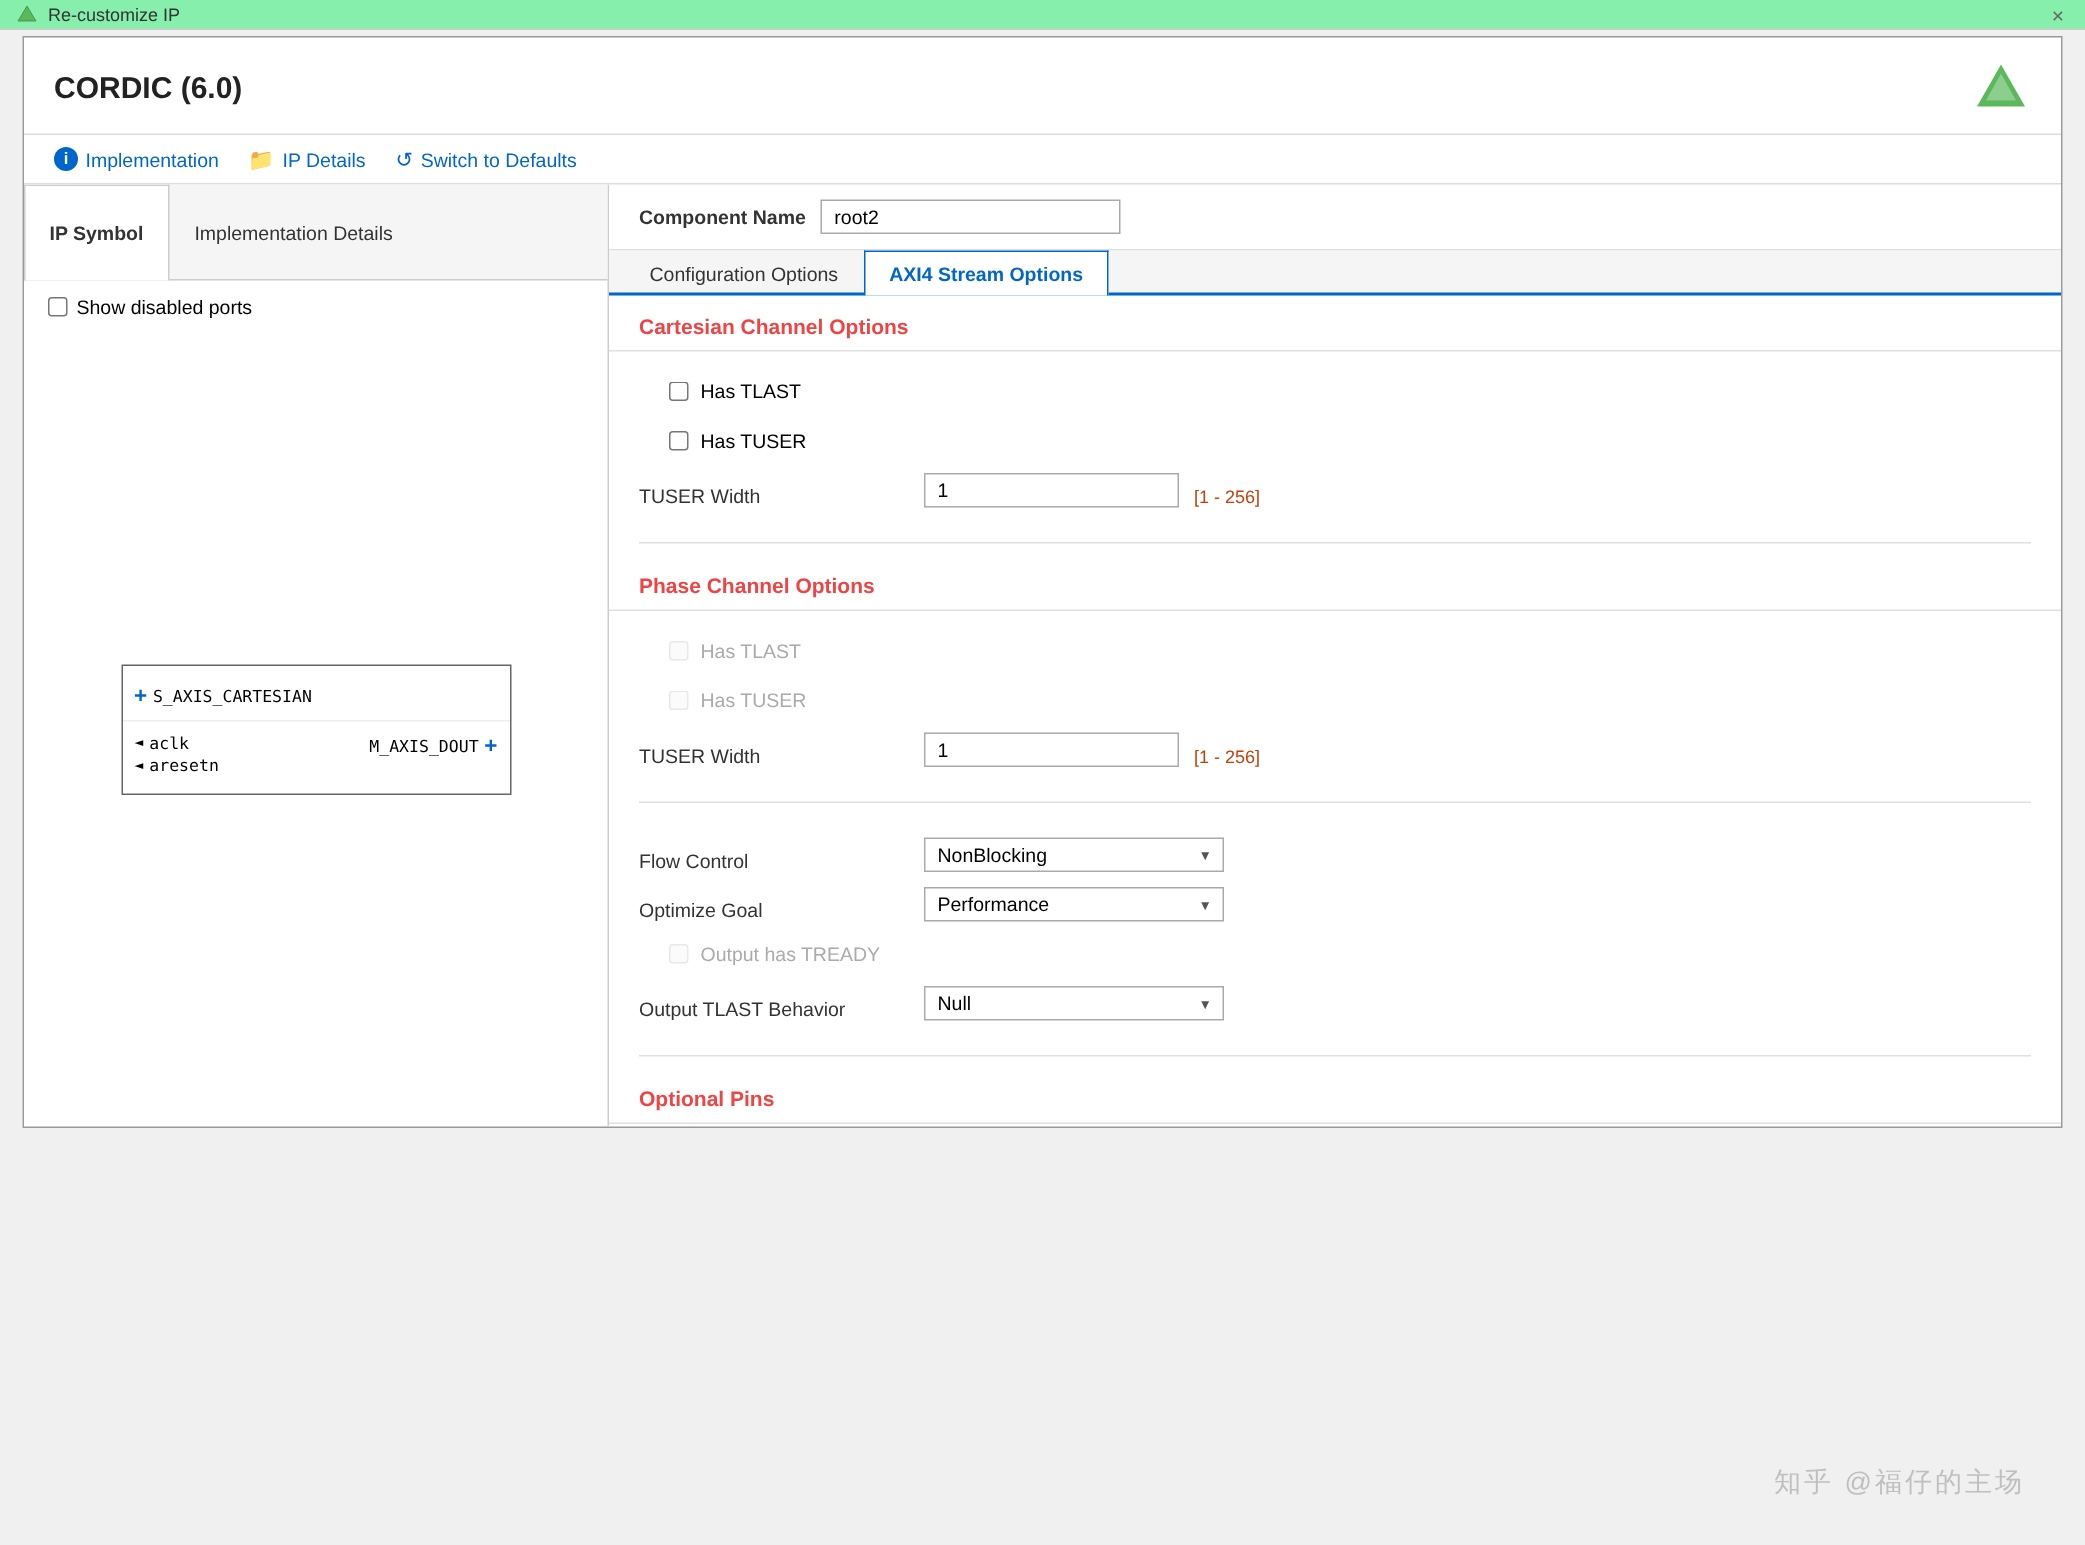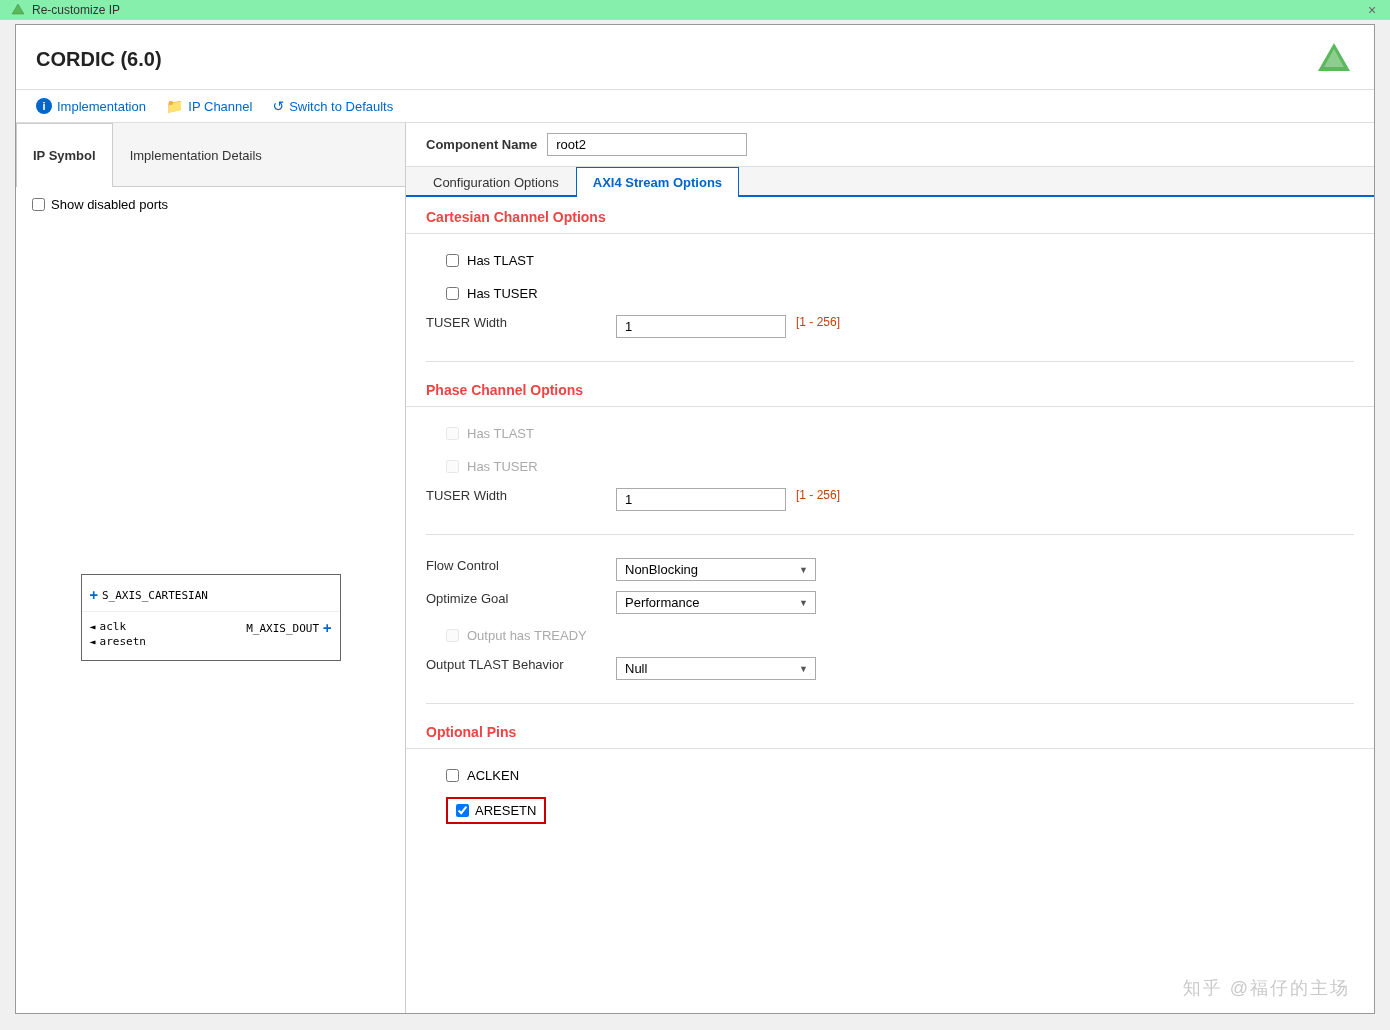--- a/index.html
+++ b/index.html
@@ -18,21 +18,21 @@
     .title-bar-left { display: flex; align-items: center; gap: 6px; font-size: 12px; color: #333; }
     .title-bar-icon { width: 16px; height: 16px; }
     .close-btn { width: 16px; height: 16px; cursor: pointer; color: #666; font-size: 14px; display: flex; align-items: center; justify-content: center; }
 
     
     .dialog {
       background: #fff;
       border: 1px solid #999;
       width: 1360px;
       margin: 4px auto;
-      height: 990px;
+      height: 728px;
       display: flex;
       flex-direction: column;
     }
 
     
     .dialog-header {
       padding: 14px 20px 10px;
       border-bottom: 1px solid #ddd;
       display: flex;
       align-items: center;
@@ -173,21 +173,21 @@
       padding: 12px 20px 8px;
       color: #ef4444;
       border-bottom: 1px solid #e0e0e0;
     }
 
     
     .form-section { padding: 10px 20px; }
 
     .form-row {
       display: flex;
-      align-items: flex-start;
+      align-items: flex-end;
       padding: 5px 0;
       gap: 10px;
     }
     .form-row.indent { padding-left: 20px; }
 
     .form-label {
       width: 180px;
       font-size: 13px;
       color: #333;
       flex-shrink: 0;
@@ -310,21 +310,21 @@
     </svg>
   </div>
 
   <div class="toolbar">
     <button class="toolbar-btn">
       <span style="width:16px;height:16px;border-radius:50%;background:#0066cc;color:#fff;display:inline-flex;align-items:center;justify-content:center;font-size:11px;font-weight:bold;">i</span>
       <span>Implementation</span>
     </button>
     <button class="toolbar-btn">
       <span style="font-size:14px;">📁</span>
-      <span>IP Channel</span>
+      <span>IP Details</span>
     </button>
     <button class="toolbar-btn">
       <span style="font-size:14px;">↺</span>
       <span>Switch to Defaults</span>
     </button>
   </div>
 
   <div class="content-area">
 
     <div class="left-panel">

